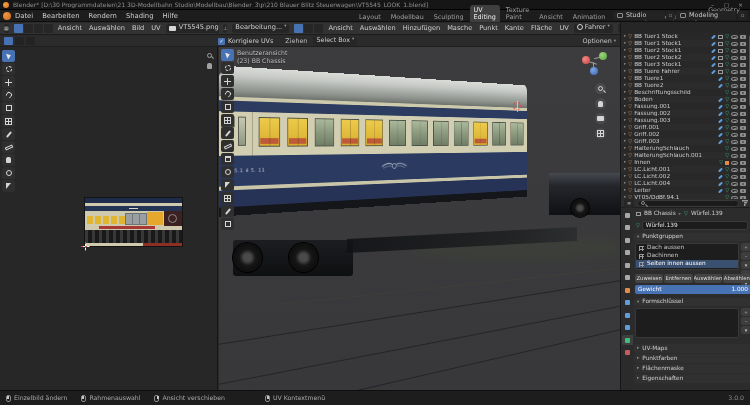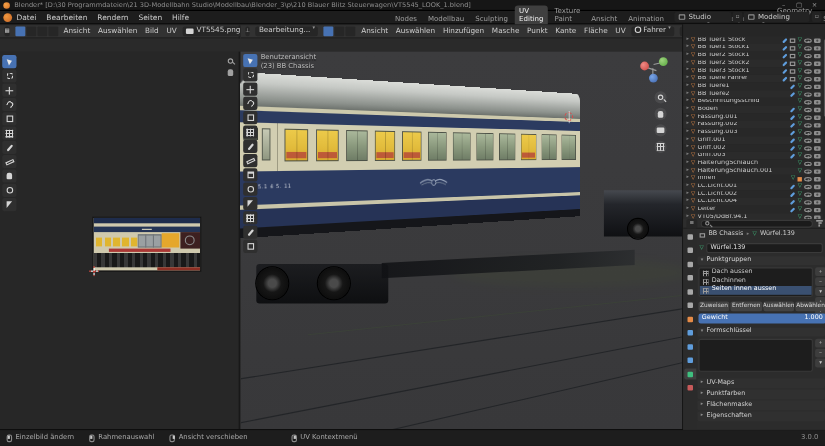--- a/index.html
+++ b/index.html
@@ -246,25 +246,25 @@
         <span class="wc">×</span>
       </span>
   </div>
 
   <div id="topbar" class="abs">
     <span id="tb-appicon" class="abs"></span>
     <span id="tb-menus" class="abs">
         <span>Datei</span>
         <span>Bearbeiten</span>
         <span>Rendern</span>
-        <span>Seiten</span>
+        <span>Shading</span>
         <span>Hilfe</span>
       </span>
     <span id="tb-ws" class="abs">
-        <span class="ws">Nodes</span>
+        <span class="ws">Layout</span>
         <span class="ws">Modellbau</span>
         <span class="ws">Sculpting</span>
         <span class="ws act">UV Editing</span>
         <span class="ws">Texture Paint</span>
         <span class="ws">Ansicht</span>
         <span class="ws">Animation</span>
         <span class="ws">Rendering</span>
         <span class="ws">Compositing</span>
         <span class="ws">Geometry Nodes</span>
         <span class="ws">Scripting</span>
@@ -349,20 +349,40 @@
     </span>
   </div>
 
   <div id="ol-header" class="abs">
     <span class="search">
         <span class="i-mag"></span>
       </span>
     <span class="i-funnel"></span>
   </div>
 
+  <div id="toolsettings" class="abs">
+    <span id="ts-uv-icons">
+      <span class="ms act"></span>
+      <span class="ms"></span>
+      <span class="ms"></span>
+    </span>
+    <span id="ts-check">
+      <span class="cbx">✓</span>
+      <span>Korrigiere UVs</span>
+    </span>
+    <span id="ts-drag">Ziehen</span>
+    <span id="ts-selectbox" class="drop">
+      <span>Select Box</span>
+      <span class="caret">▾</span>
+    </span>
+    <span id="ts-options">
+      <span>Optionen</span>
+      <span class="caret">▾</span>
+    </span>
+  </div>
 
   <div id="uv-region" class="abs">
     <div id="uv-tools" class="toolcol abs">
         <div class="tb act">
           <span class="g g-cursor"></span>
         </div>
         <div class="tb">
           <span class="g g-dcirc"></span>
         </div>
         <div class="tb">

